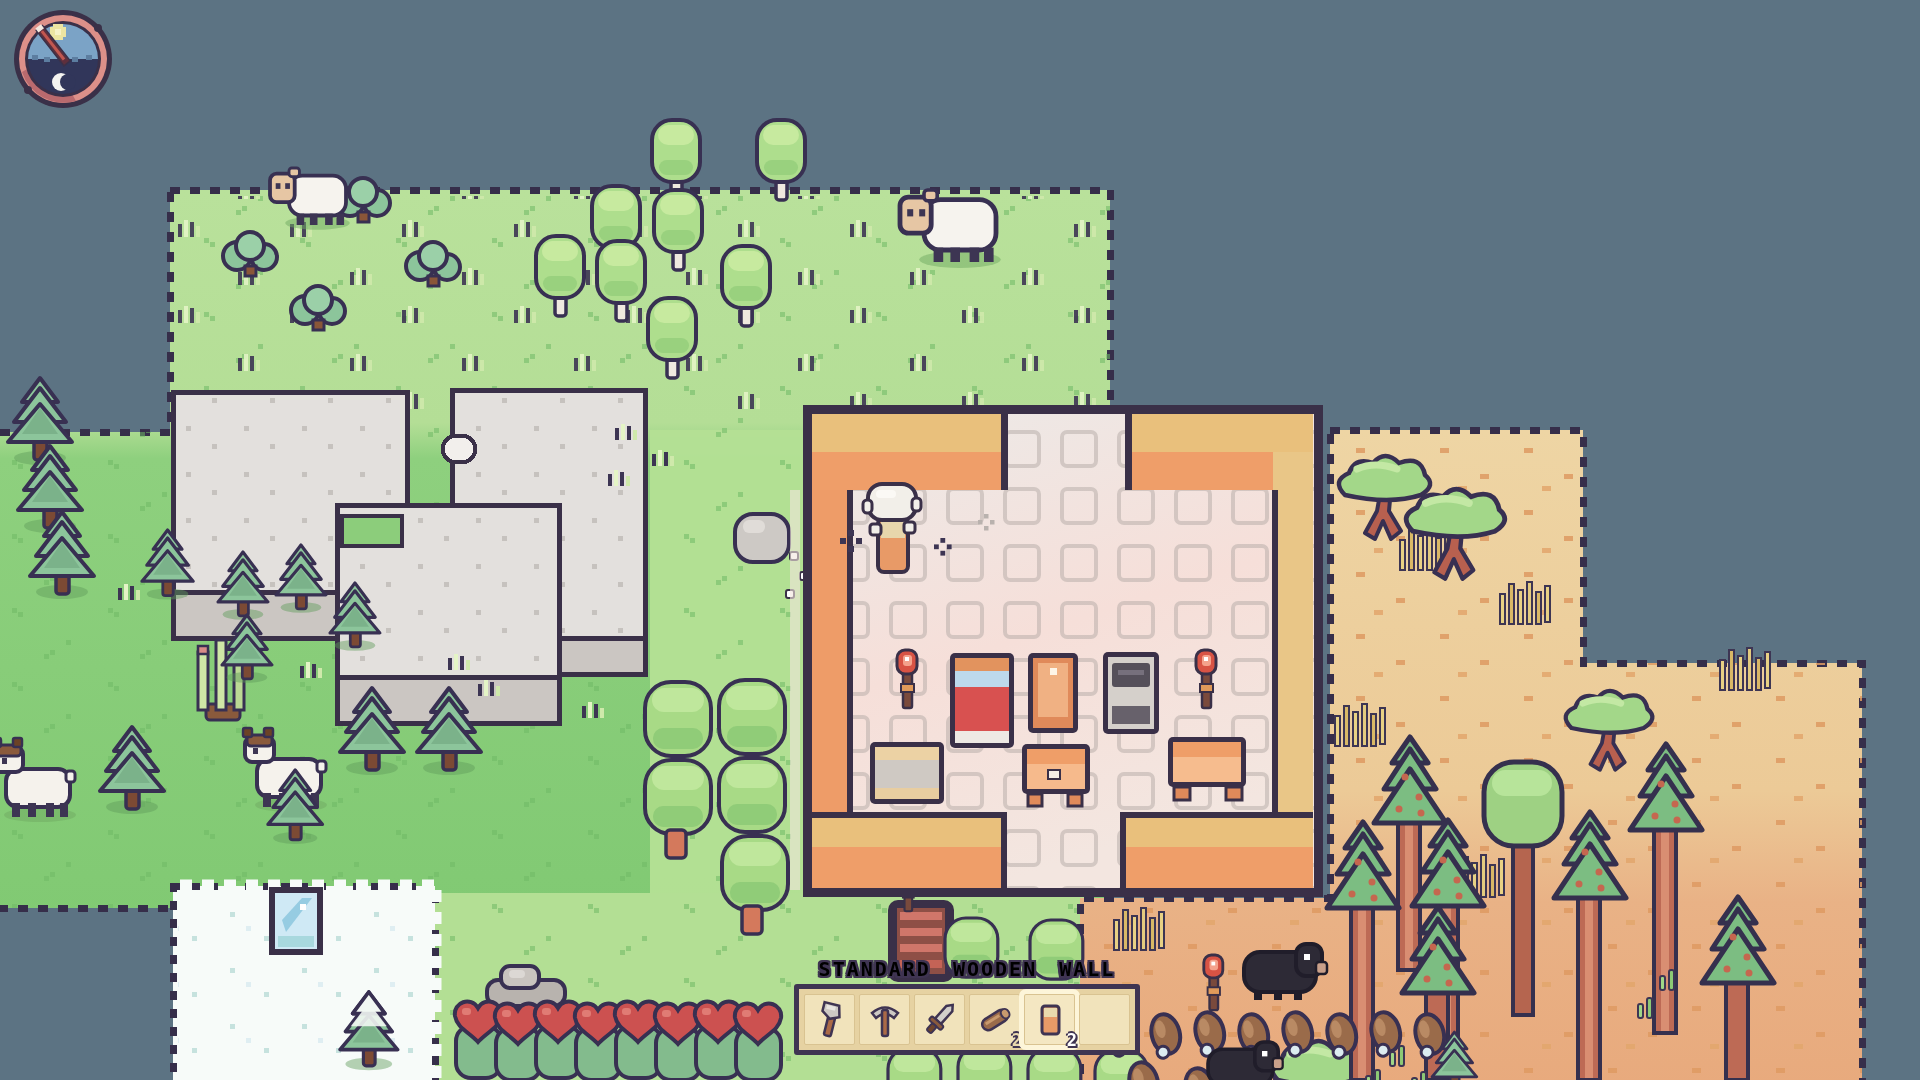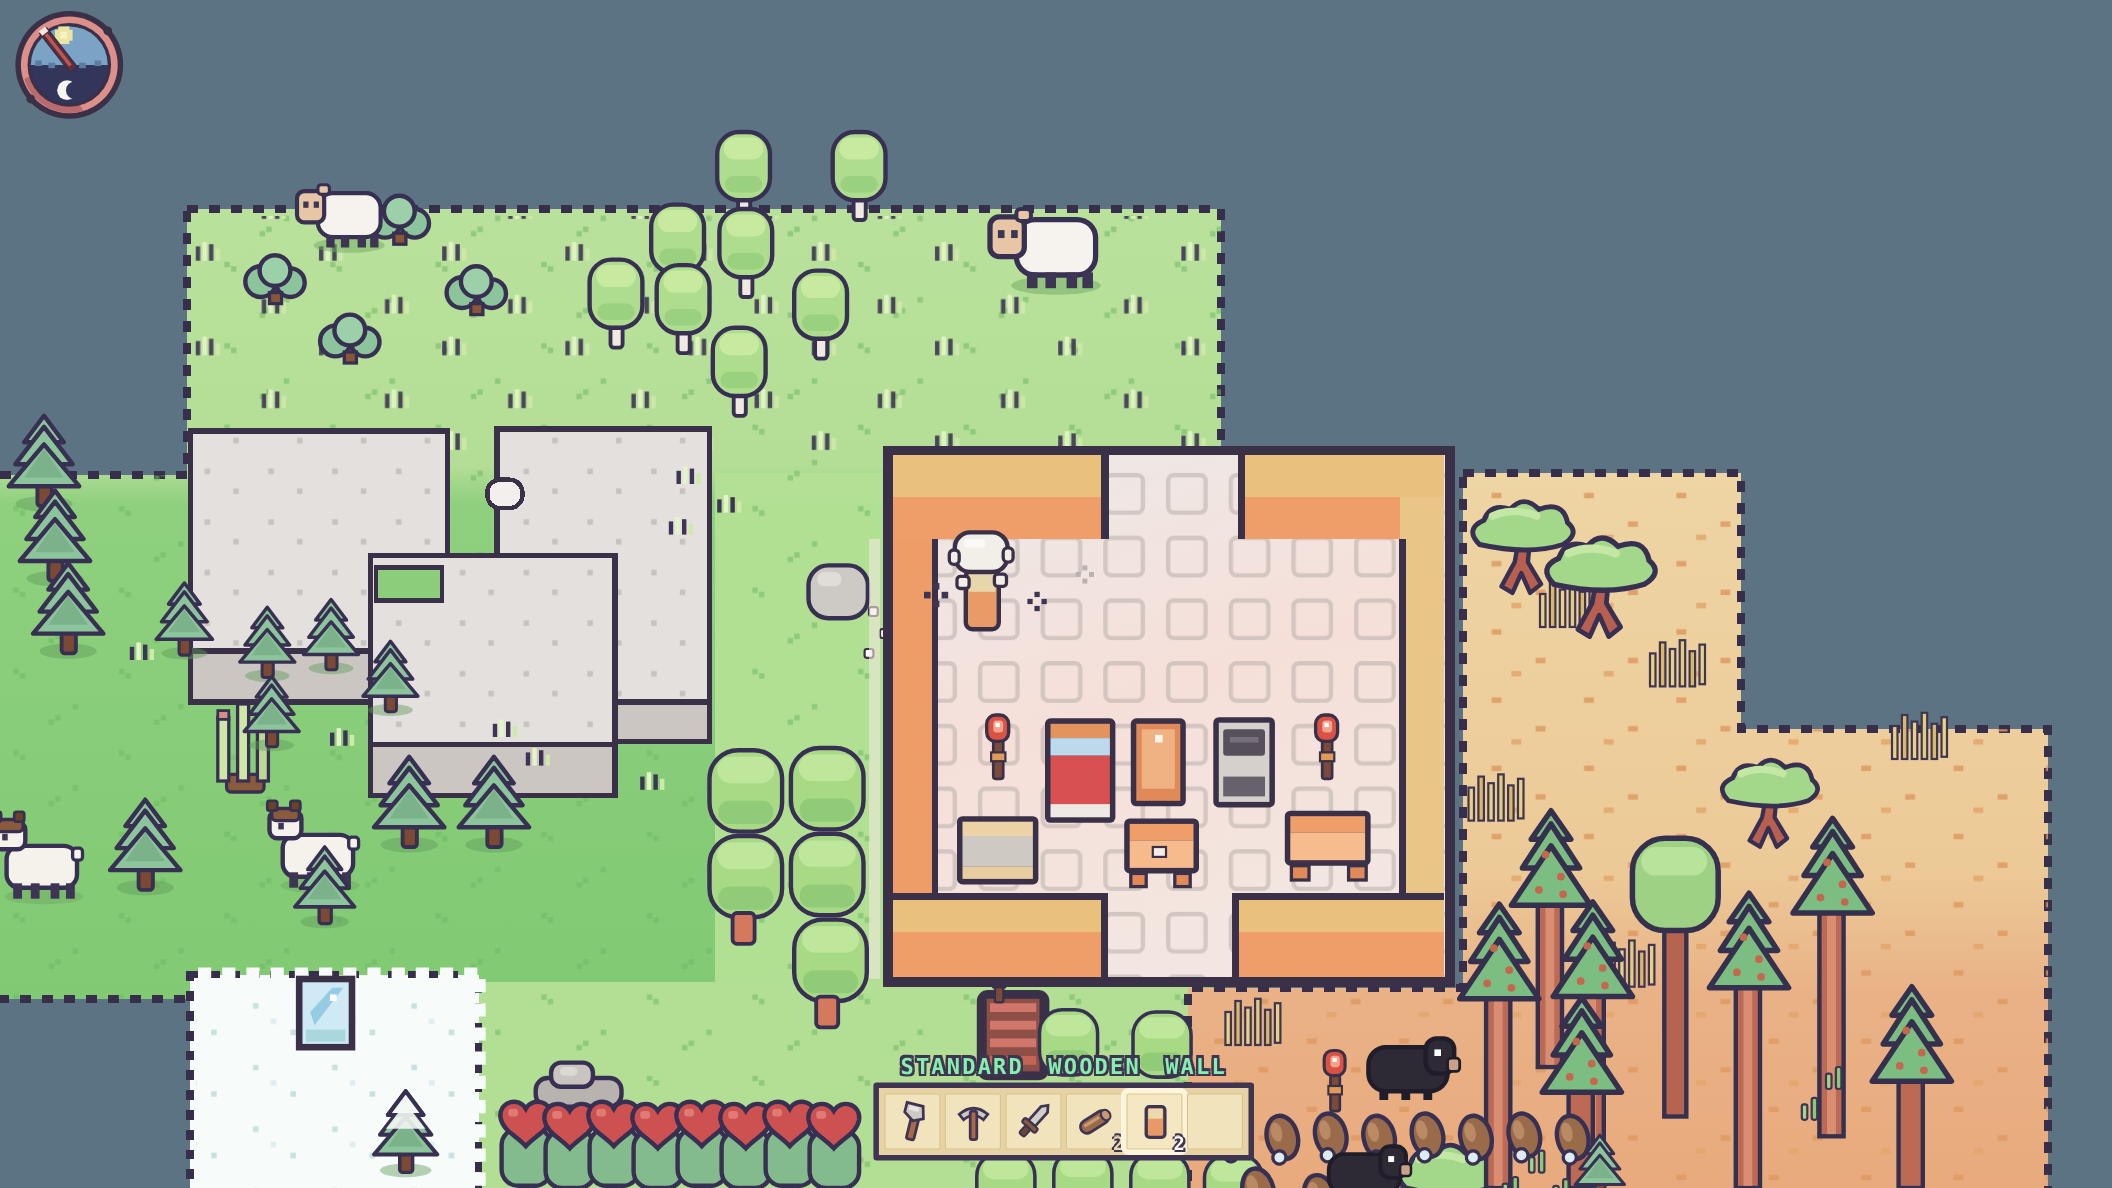--- a/index.html
+++ b/index.html
@@ -5,21 +5,21 @@
   html,body{margin:0;padding:0;background:#5c7383;}
   #stage{position:relative;width:1920px;height:1080px;overflow:hidden;background:#5c7383;
          font-family:"DejaVu Sans Mono","Liberation Mono",monospace;}
   #scene{position:absolute;left:0;top:0;}
   .px{shape-rendering:crispEdges;}
   
   #clock{position:absolute;left:10px;top:6px;width:106px;height:106px;}
   
   #hotbar-wrap{position:absolute;left:794px;top:984px;}
   #tooltip{position:absolute;left:50%;top:-27px;transform:translateX(-50%);
-           white-space:nowrap;color:#86efac;font-size:20px;font-weight:bold;
+           white-space:nowrap;color:#000000;font-size:20px;font-weight:bold;
            letter-spacing:2px;word-spacing:8px;
            text-shadow:2px 0 #3f3452,-2px 0 #3f3452,0 2px #3f3452,0 -2px #3f3452,
                        2px 2px #3f3452,-2px -2px #3f3452,2px -2px #3f3452,-2px 2px #3f3452;}
   #panel{display:flex;gap:4px;padding:5px;background:#e6d2a2;border:5px solid #3f3452;border-radius:3px;}
   .slot{position:relative;width:49px;height:49px;background:#f1e3bb;border:1px solid #d9c391;
         border-radius:2px;display:flex;align-items:center;justify-content:center;}
   .slot.sel{outline:5px solid #fdf5d9;border-radius:2px;background:#f4e7c2;}
   .count{position:absolute;right:-3px;bottom:-5px;font-size:17px;font-weight:bold;line-height:1;
          text-shadow:2px 0 #3f3452,-2px 0 #3f3452,0 2px #3f3452,0 -2px #3f3452,2px 2px #3f3452;}
   .count.cream{color:#e9d9ae;} .count.white{color:#fff;}

